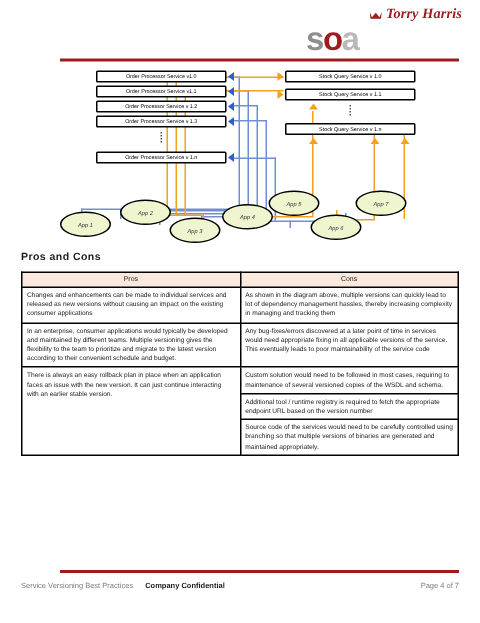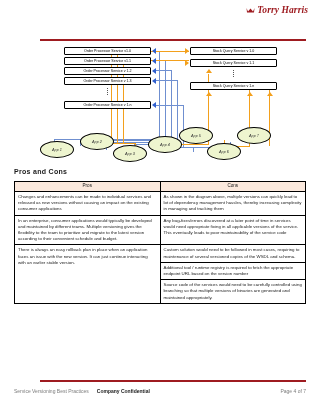--- a/index.html
+++ b/index.html
@@ -158,20 +158,21 @@
 
   <div class="logo">
     <div class="logo-top">
       <span class="logo-mark">
         <svg width="9" height="8" viewBox="0 0 9 8">
           <path d="M0.5 2 L2 5.5 L4.5 2.5 L7 5.5 L8.5 2 L8 6.5 L1 6.5 Z" fill="#9e1b20"></path>
         </svg>
       </span>
       <span class="logo-name">Torry Harris</span>
     </div>
+    <div class="logo-soa">s<span class="o">o</span><span class="a">a</span></div>
   </div>
 
   <div class="rule-top"></div>
 
   <div class="diagram">
 
     <div class="wire" style="left:141px;top:7px;width:1px;height:88px;"></div>
     <div class="wire" style="left:147px;top:16px;width:1px;height:80px;"></div>
     <div class="wire" style="left:153px;top:26px;width:1px;height:72px;"></div>
     <div class="wire" style="left:159px;top:36px;width:1px;height:64px;"></div>

